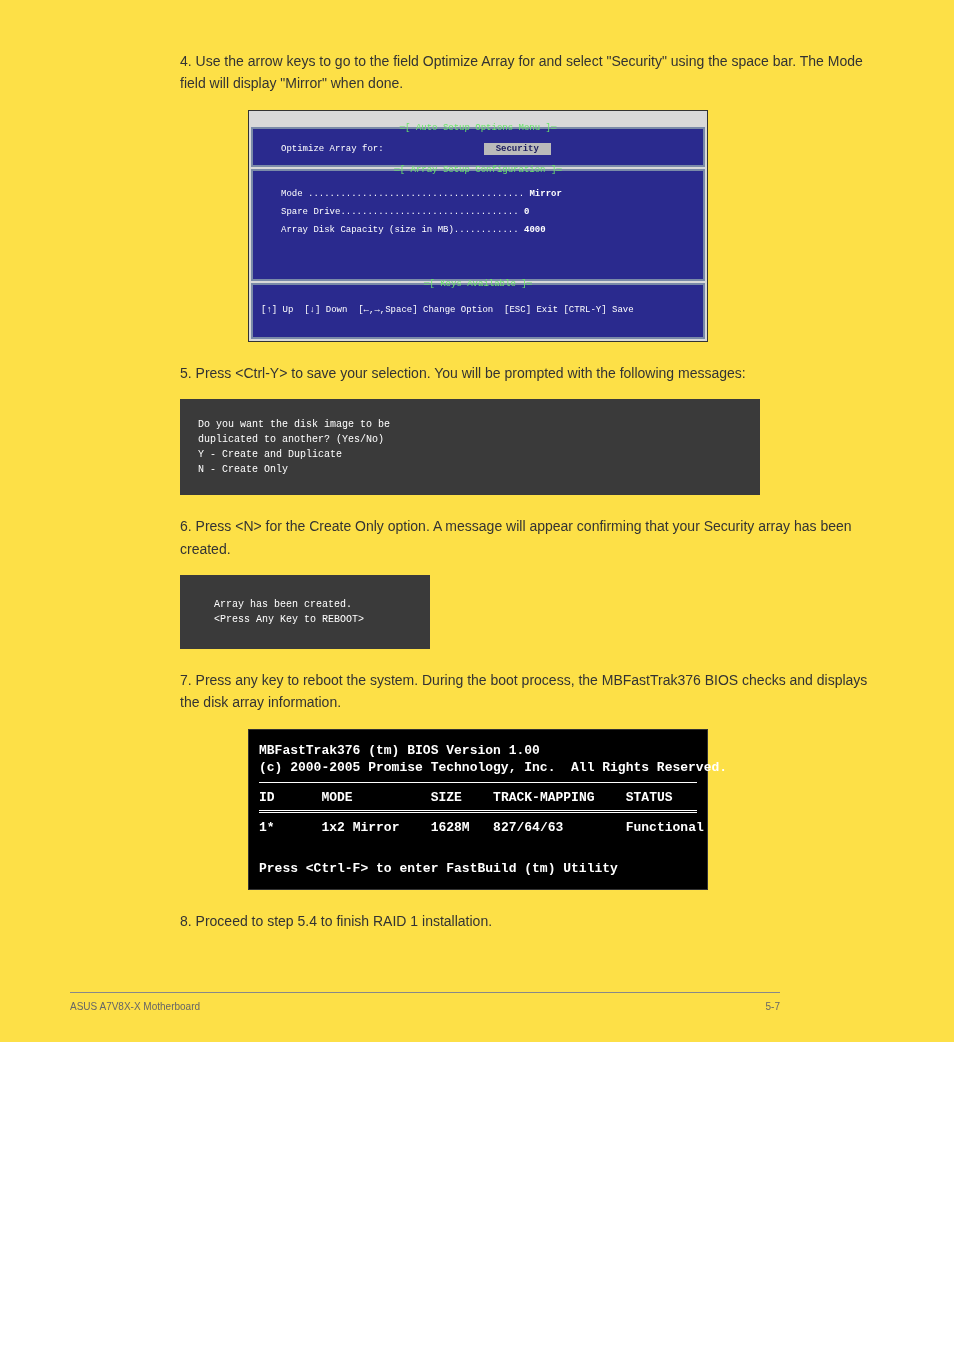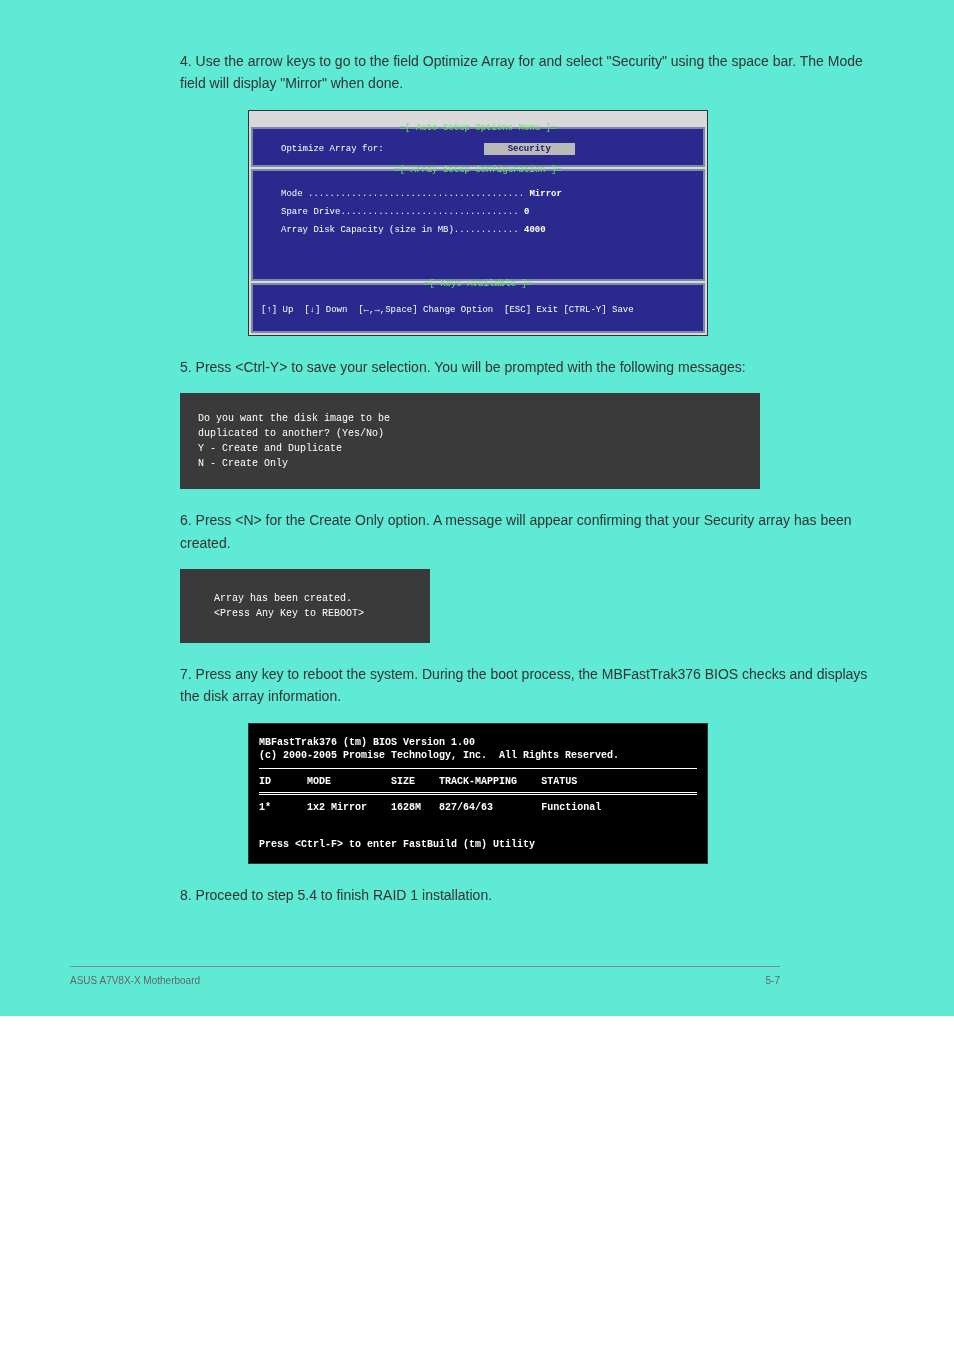--- a/index.html
+++ b/index.html
@@ -5,21 +5,21 @@
   * { margin: 0; padding: 0; box-sizing: border-box; }
   body {
     font-family: Arial, sans-serif;
     background: #ffffff;
     width: 954px;
     margin: 0 auto;
     padding: 0;
   }
   .page {
     padding: 50px 70px 30px 180px;
-    background: #5eead4;
+    background: #fde047;
   }
   .step-text {
     font-size: 14px;
     color: #333;
     margin-bottom: 15px;
     line-height: 1.6;
   }
   
   
   .bios-screen {
@@ -62,36 +62,36 @@
   }
   .optimize-row {
     display: flex;
     align-items: center;
     gap: 100px;
     padding-left: 10px;
   }
   .security-box {
     background: #bababa;
     color: #1a1a5e;
-    padding: 1px 24px;
+    padding: 1px 12px;
     font-weight: bold;
   }
   .config-row {
     padding: 4px 0 4px 10px;
     color: #fff;
   }
   .config-row b {
     color: #fff;
     font-weight: bold;
   }
   .keys-panel {
     background: #2a2a8e;
     border: 2px solid #7a8aa8;
     margin: 2px;
-    padding: 20px 8px 16px 8px;
+    padding: 20px 8px 22px 8px;
     position: relative;
     color: #fff;
     font-size: 9px;
   }
   .keys-text {
     white-space: pre;
   }
 
   
   .dark-box {
@@ -107,21 +107,21 @@
   .dark-box.small {
     width: 250px;
     padding: 22px 34px;
   }
 
   
   .bios-black {
     background: #000;
     color: #fff;
     font-family: "Courier New", monospace;
-    font-size: 10px;
+    font-size: 13px;
     width: 460px;
     margin: 10px 0 20px 68px;
     padding: 12px 10px;
     border: 1px solid #333;
     font-weight: bold;
   }
   .bios-black-line {
     white-space: pre;
     padding: 1px 0;
   }

